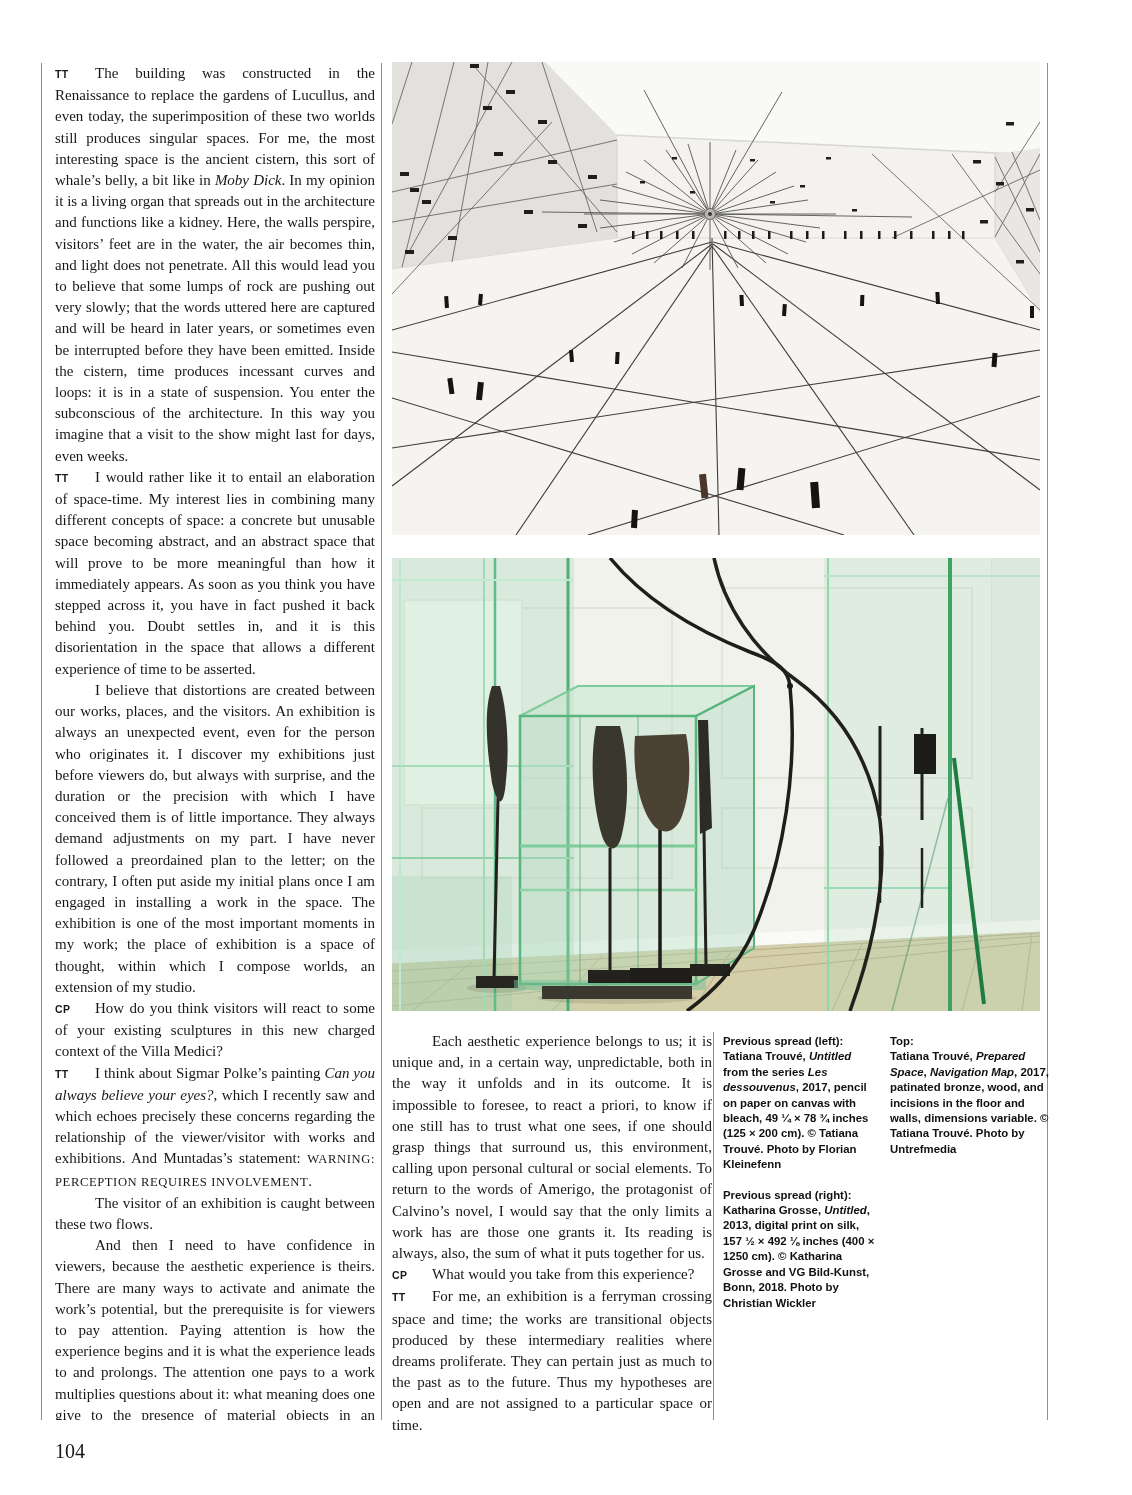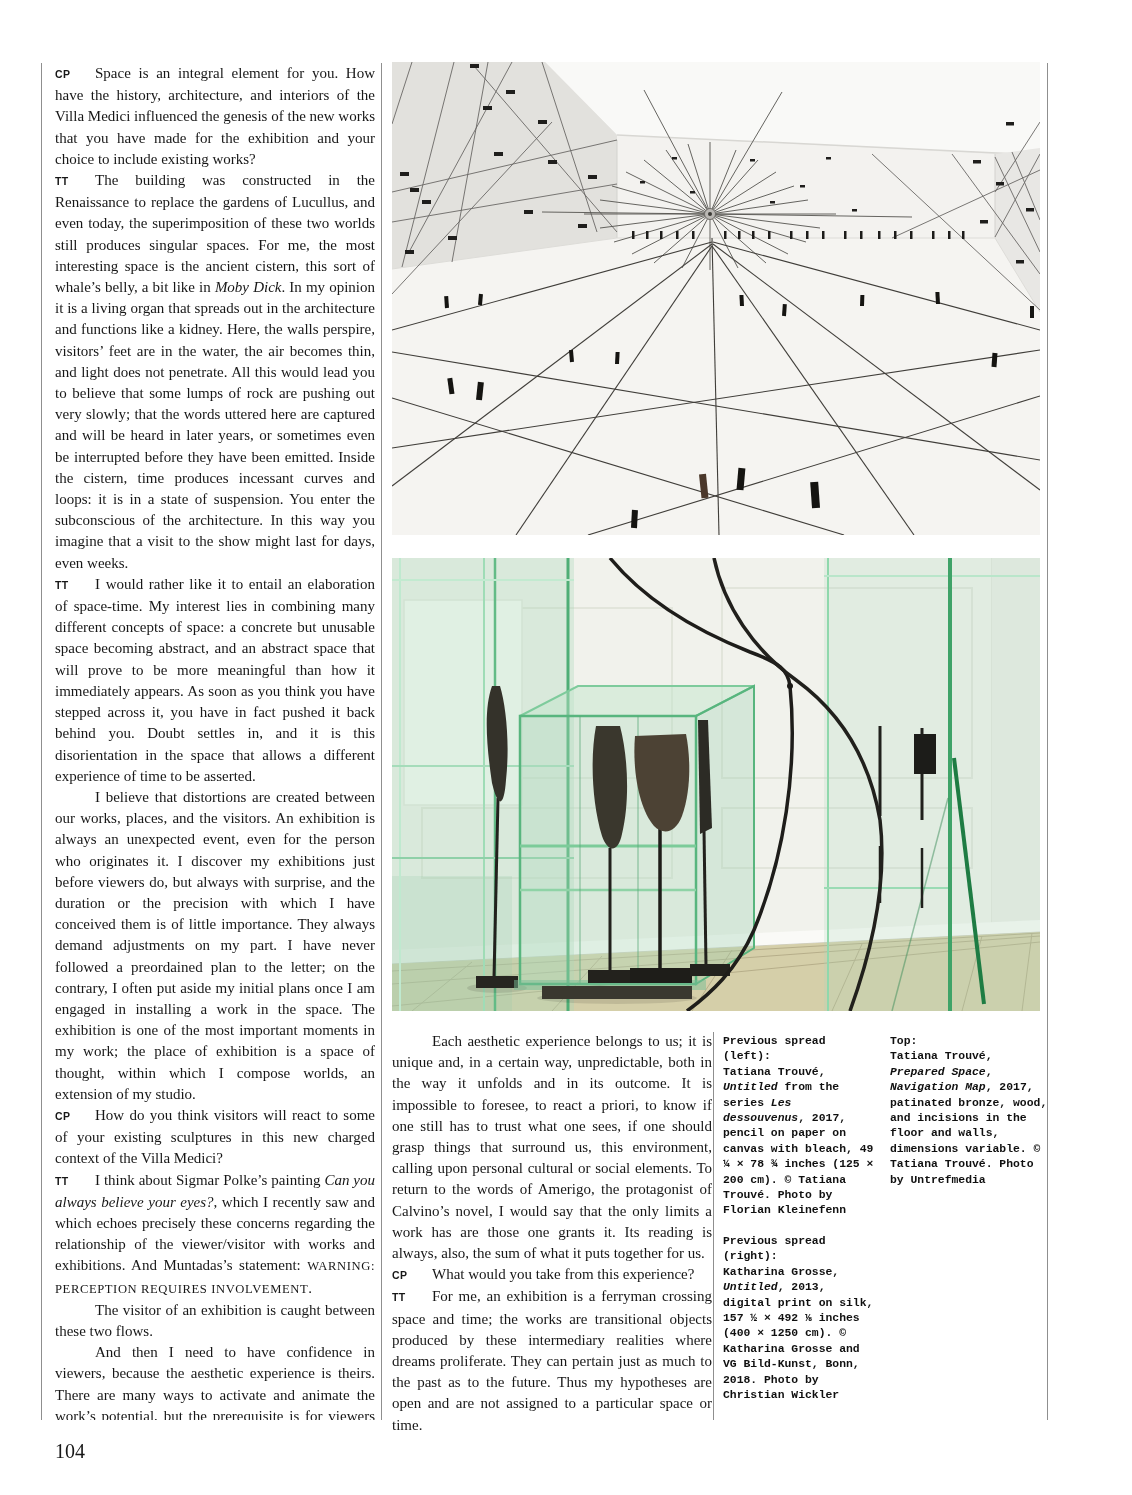--- a/index.html
+++ b/index.html
@@ -20,40 +20,39 @@
   }
   .bodycol p{margin:0;}
   .bodycol p.indent{text-indent:40px;}
   .spk{
     display:inline-block;width:40px;font-family:"Liberation Sans",sans-serif;
     font-weight:bold;font-size:10.5px;letter-spacing:.4px;vertical-align:baseline;
   }
   .it{font-style:italic;}
   .sc{font-size:.84em;letter-spacing:.6px;}
   .capcol{
-    position:absolute;font-family:Liberation Mono, monospace;font-weight:bold;
+    position:absolute;font-family:Liberation Sans, sans-serif;font-weight:bold;
     font-size:11.4px;line-height:15.4px;color:var(--cap-ink);text-align:left;
   }
   .cap-block + .cap-block{margin-top:15px;}
   .photo{position:absolute;overflow:hidden;background:#eee;}
   .photo svg{display:block;width:100%;height:100%;}
   #page-number{position:absolute;left:55px;top:1440px;font-size:20px;}
 </style>
 </head>
 <body>
 
 <div id="page">
 
   <div class="vrule" style="left:41px;top:63px;height:1357px;"></div>
   <div class="vrule" style="left:381px;top:63px;height:1357px;"></div>
   <div class="vrule" style="left:713px;top:1032px;height:388px;"></div>
   <div class="vrule" style="left:1047px;top:63px;height:1357px;"></div>
 
   <div class="bodycol" style="left:55px;top:63px;width:320px;height:1357px;">
-      <p><span class="spk">CP</span>Space is an integral element for you. How have the history, architecture, and interiors of the Villa Medici influenced the genesis of the new works that you have made for the exhibition and your choice to include existing works?</p>
       <p><span class="spk">TT</span>The building was constructed in the Renaissance to replace the gardens of Lucullus, and even today, the superimposition of these two worlds still produces singular spaces. For me, the most interesting space is the ancient cistern, this sort of whale’s belly, a bit like in <span class="it">Moby Dick</span>. In my opinion it is a living organ that spreads out in the architecture and functions like a kidney. Here, the walls perspire, visitors’ feet are in the water, the air becomes thin, and light does not penetrate. All this would lead you to believe that some lumps of rock are pushing out very slowly; that the words uttered here are captured and will be heard in later years, or sometimes even be interrupted before they have been emitted. Inside the cistern, time produces incessant curves and loops: it is in a state of suspension. You enter the subconscious of the architecture. In this way you imagine that a visit to the show might last for days, even weeks.</p>
       <p><span class="spk">TT</span>I would rather like it to entail an elaboration of space-time. My interest lies in combining many different concepts of space: a concrete but unusable space becoming abstract, and an abstract space that will prove to be more meaningful than how it immediately appears. As soon as you think you have stepped across it, you have in fact pushed it back behind you. Doubt settles in, and it is this disorientation in the space that allows a different experience of time to be asserted.</p>
       <p class="indent">I believe that distortions are created between our works, places, and the visitors. An exhibition is always an unexpected event, even for the person who originates it. I discover my exhibitions just before viewers do, but always with surprise, and the duration or the precision with which I have conceived them is of little importance. They always demand adjustments on my part. I have never followed a preordained plan to the letter; on the contrary, I often put aside my initial plans once I am engaged in installing a work in the space. The exhibition is one of the most important moments in my work; the place of exhibition is a space of thought, within which I compose worlds, an extension of my studio.</p>
       <p><span class="spk">CP</span>How do you think visitors will react to some of your existing sculptures in this new charged context of the Villa Medici?</p>
       <p><span class="spk">TT</span>I think about Sigmar Polke’s painting <span class="it">Can you always believe your eyes?</span>, which I recently saw and which echoes precisely these concerns regarding the relationship of the viewer/visitor with works and exhibitions. And Muntadas’s statement: <span class="sc">WARNING: PERCEPTION REQUIRES INVOLVEMENT</span>.</p>
       <p class="indent">The visitor of an exhibition is caught between these two flows.</p>
       <p class="indent">And then I need to have confidence in viewers, because the aesthetic experience is theirs. There are many ways to activate and animate the work’s potential, but the prerequisite is for viewers to pay attention. Paying attention is how the experience begins and it is what the experience leads to and prolongs. The attention one pays to a work multiplies questions about it: what meaning does one give to the presence of material objects in an uncertain symbolic sense (mattress, chairs, notebooks . . . )? What ritual or memorial purpose does</p>
     </div>
 
   <div class="bodycol" style="left:392px;top:1031px;width:320px;height:414px;">

